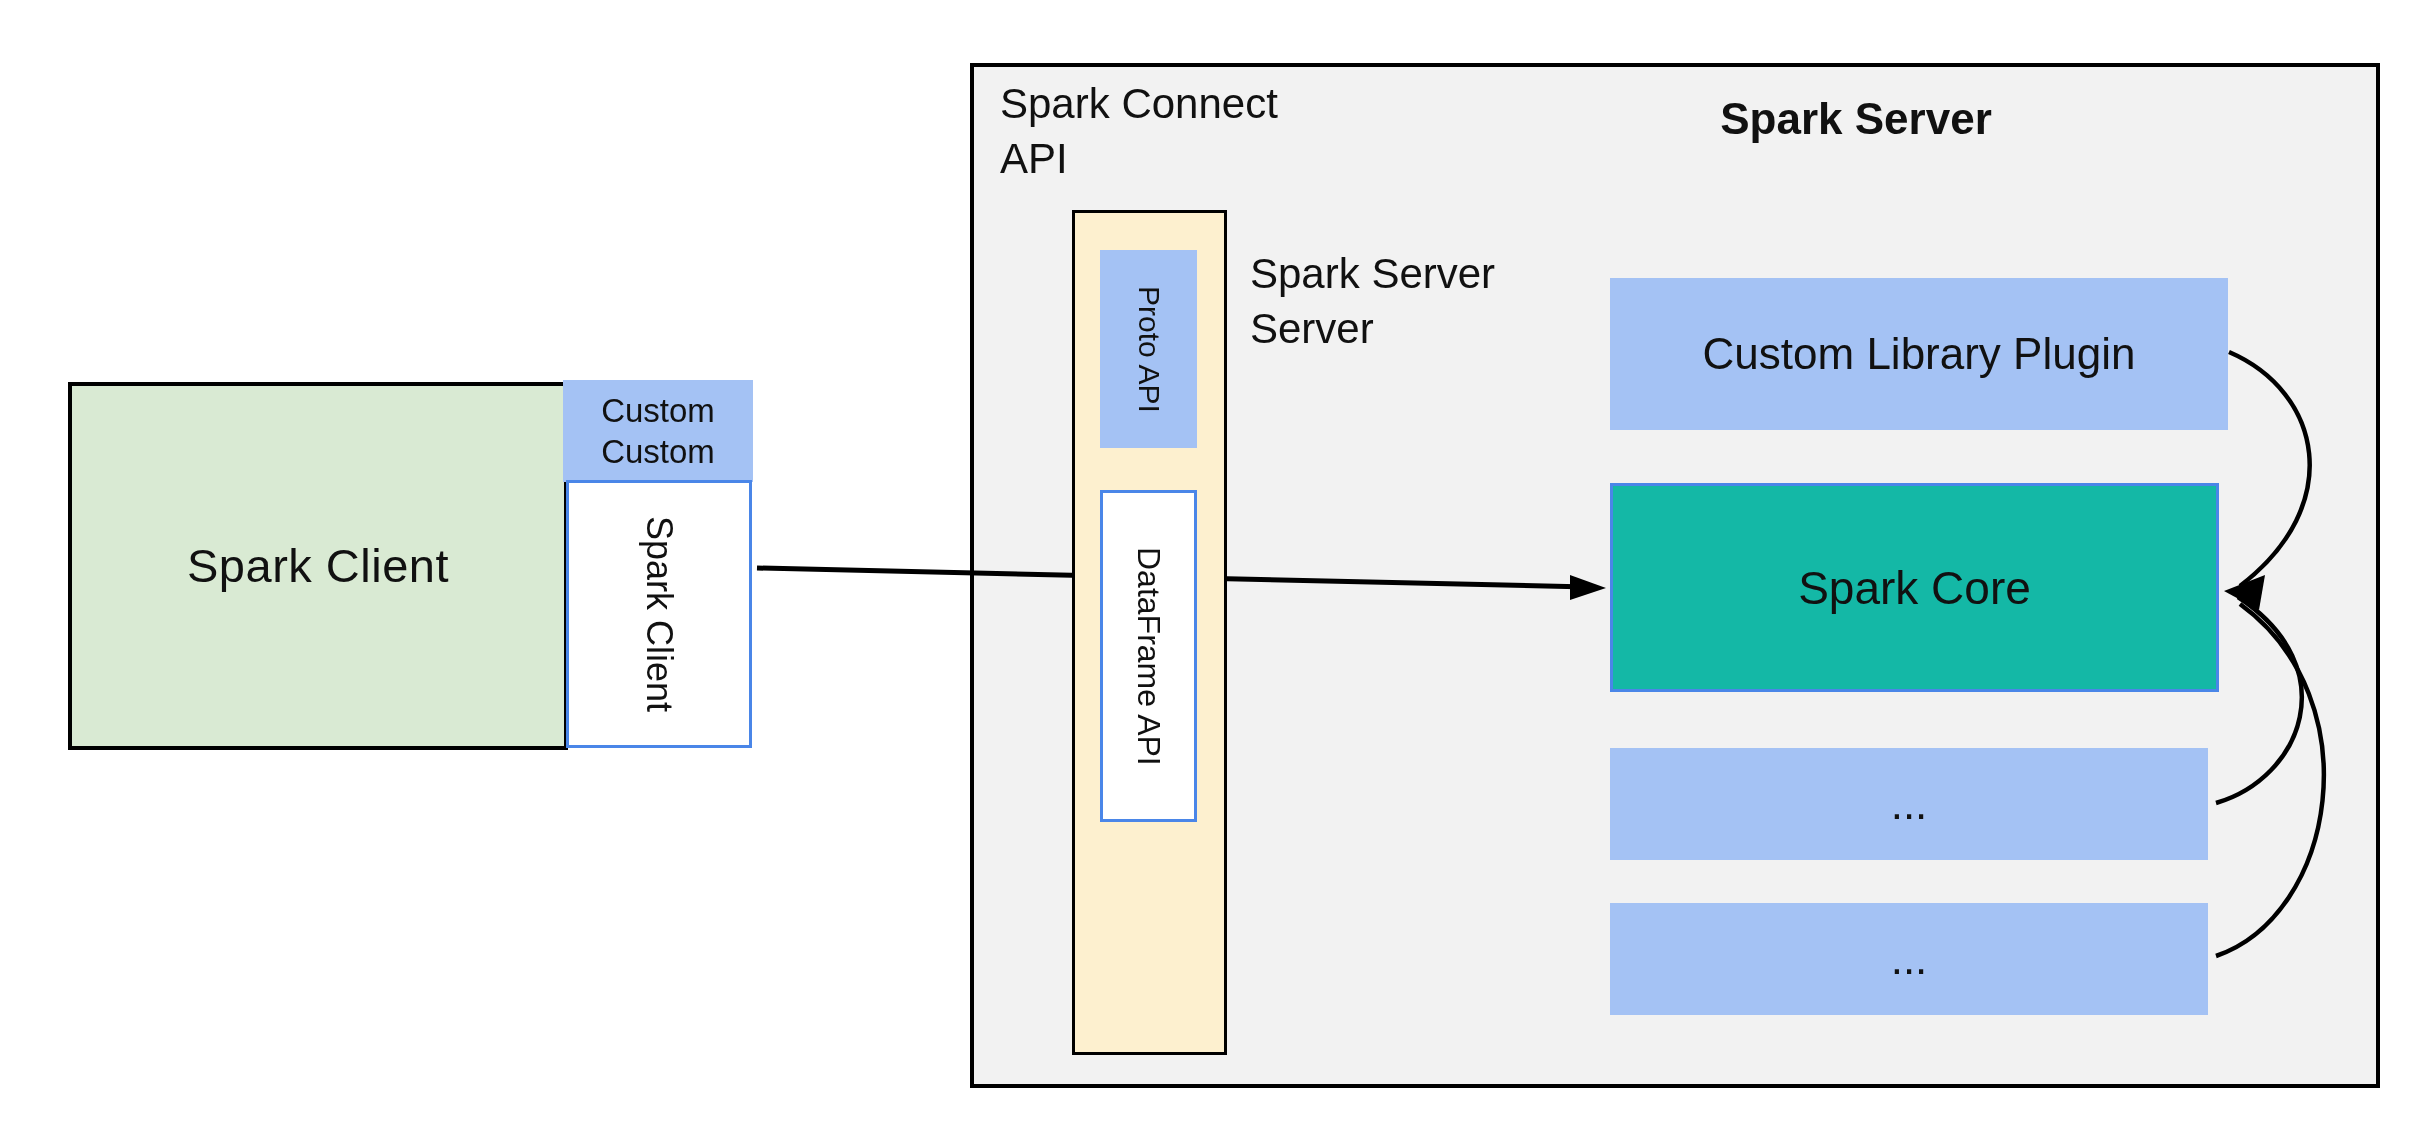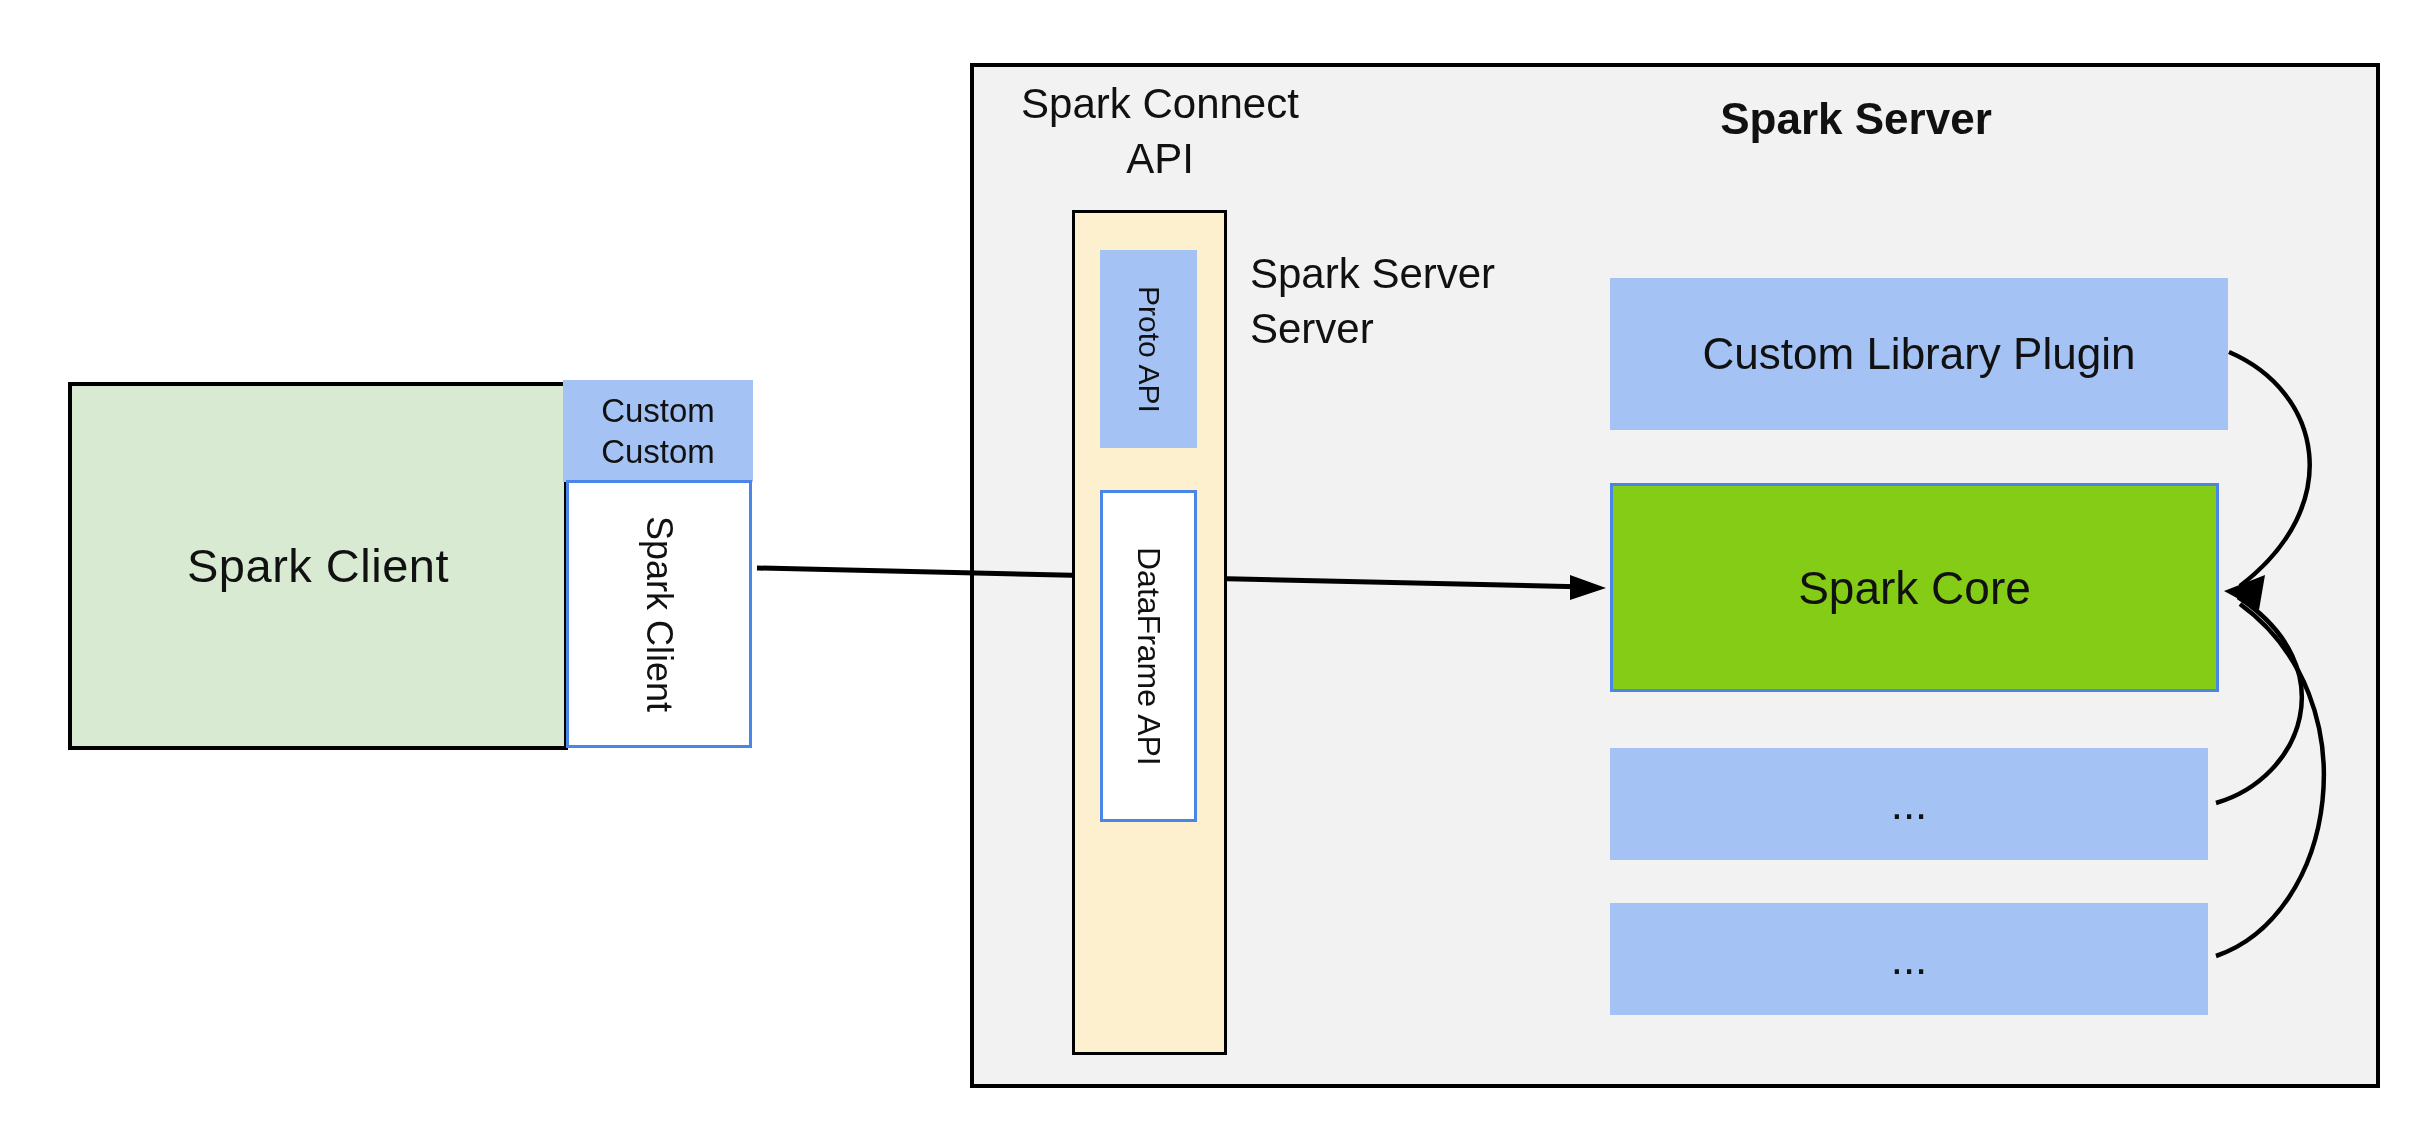--- a/index.html
+++ b/index.html
@@ -22,38 +22,38 @@
     background:var(--blue-fill); font-size:33px; line-height:1.25;}
   .spark-client{left:566px; top:480px; width:186px; height:268px;
     background:#ffffff; border:3px solid var(--blue-border);}
   .vtext{writing-mode:vertical-rl; text-orientation:mixed; white-space:nowrap;}
   .spark-client .vtext{font-size:36px;}
 
   
   .server-panel{left:970px; top:63px; width:1410px; height:1025px;
     background:var(--gray-fill); border:4px solid var(--line-black);}
 
-  .connect-api-label{left:1000px; top:76px; width:320px; font-size:42px; line-height:1.32; text-align:center;}
+  .connect-api-label{left:1000px; top:76px; width:320px; font-size:42px; line-height:1.32; text-align:left;}
   .server-title{left:1656px; top:94px; width:400px; font-size:44px; font-weight:bold; text-align:center;}
   .server-library-label{left:1250px; top:246px; width:340px; font-size:42px; line-height:1.32; text-align:left;}
 
   
   .api-column{left:1072px; top:210px; width:155px; height:845px;
     background:var(--yellow-fill); border:3px solid var(--line-black);}
   .proto-api{left:1100px; top:250px; width:97px; height:198px; background:var(--blue-fill);}
   .proto-api .vtext{font-size:30px;}
   .dataframe-api{left:1100px; top:490px; width:97px; height:332px;
     background:#ffffff; border:3px solid var(--blue-border);}
   .dataframe-api .vtext{font-size:32px;}
 
   
   .custom-plugin{left:1610px; top:278px; width:618px; height:152px;
     background:var(--blue-fill); font-size:44px;text-align:center;}
   .spark-core{left:1610px; top:483px; width:609px; height:209px;
-    background:#84cc16; border:3px solid var(--blue-border); font-size:46px;}
+    background:#14b8a6; border:3px solid var(--blue-border); font-size:46px;}
   .slot{background:var(--blue-fill); font-size:44px;}
   .slot-1{left:1610px; top:748px; width:598px; height:112px;}
   .slot-2{left:1610px; top:903px; width:598px; height:112px;}
 
   svg.layer{position:absolute; left:0; top:0; width:2435px; height:1135px; pointer-events:none;}
 </style>
 </head>
 <body>
 
 <div class="canvas">

